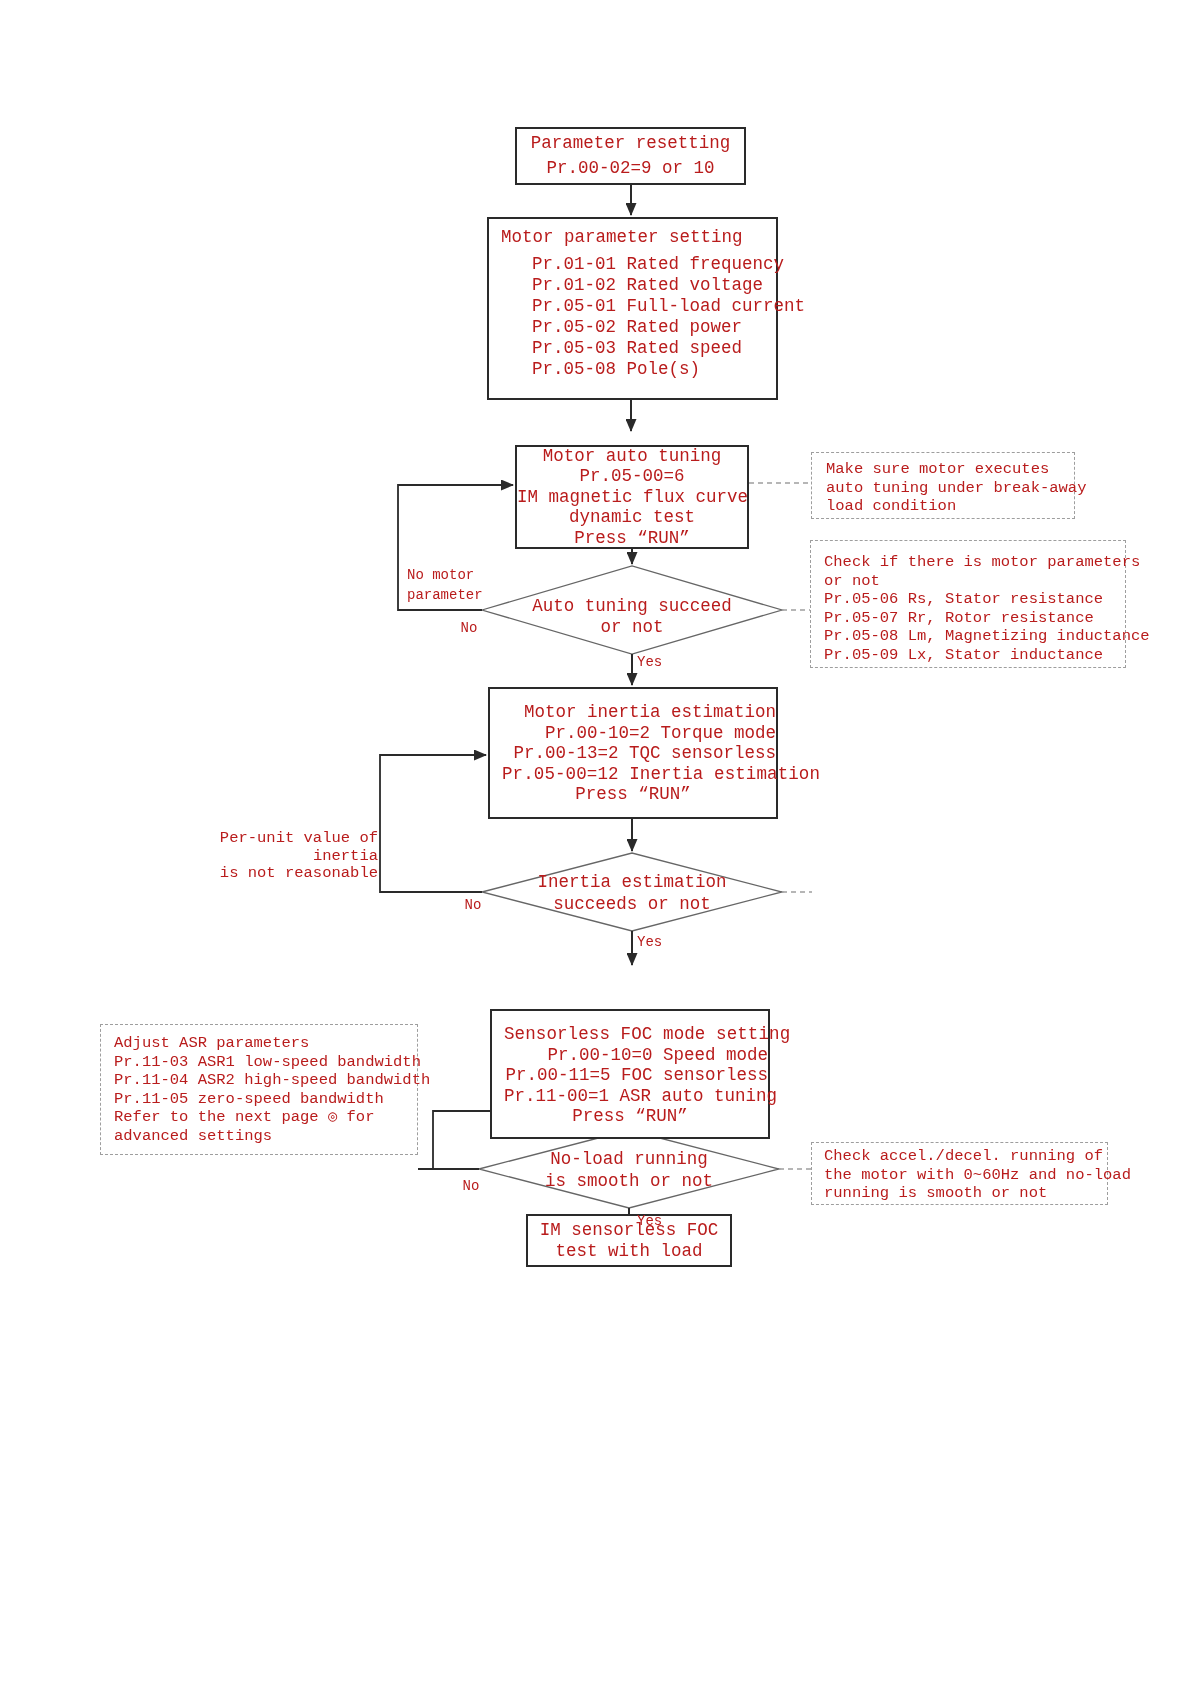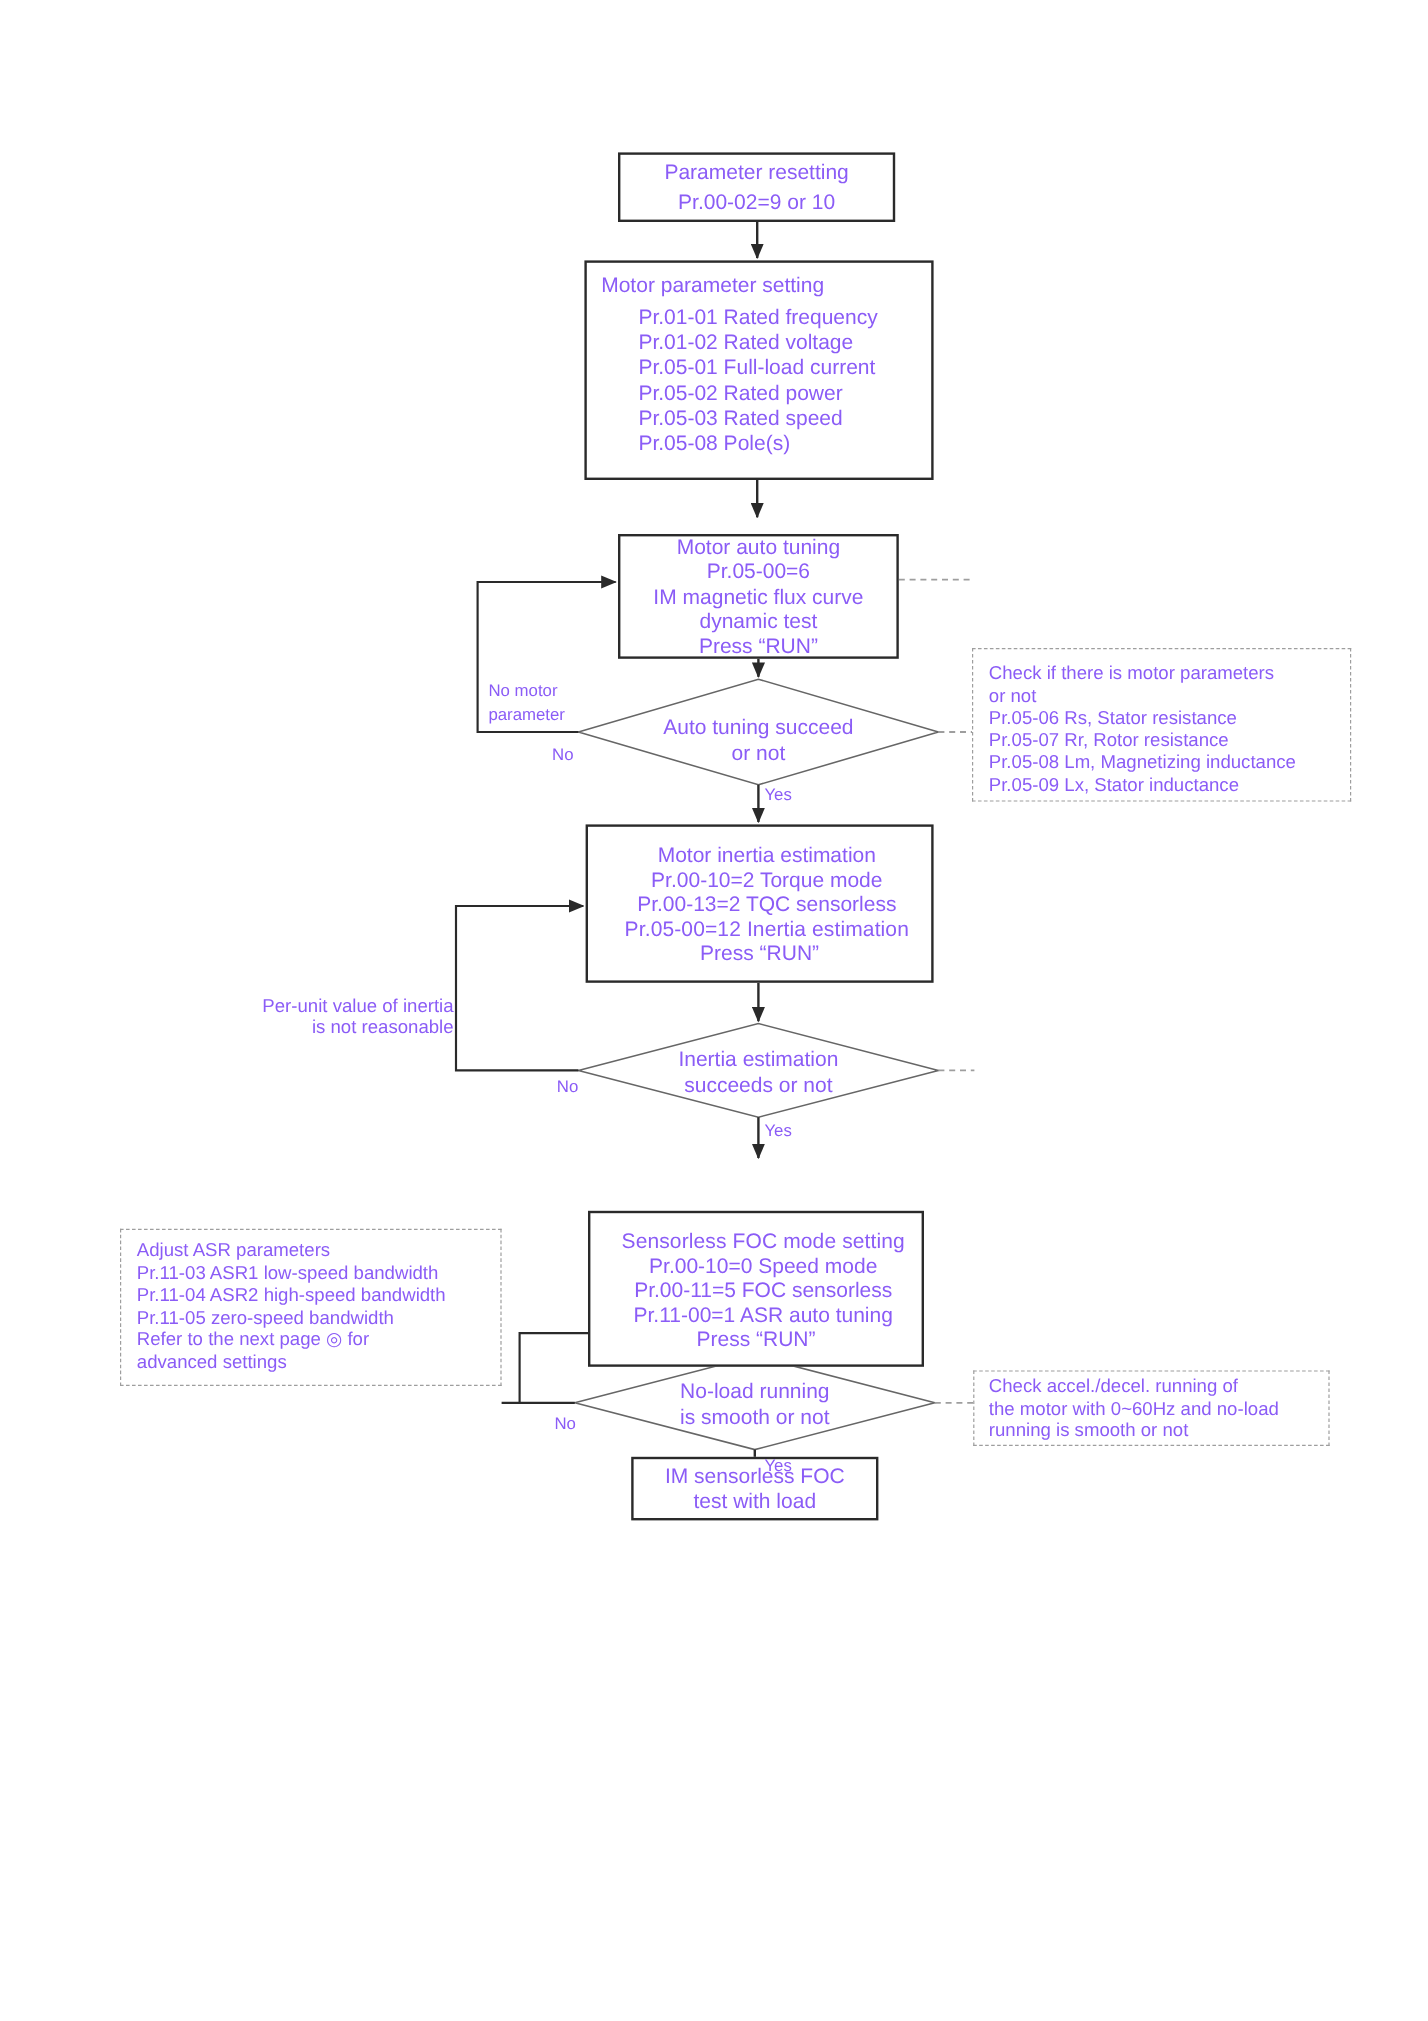--- a/index.html
+++ b/index.html
@@ -1,23 +1,23 @@
 <!DOCTYPE html>
 <html><head>
 <meta charset="utf-8">
 <style>
   html,body{margin:0;padding:0;background:#fff;}
   .stage{position:relative;width:1190px;height:1562px;background:#ffffff;overflow:hidden;
-         font-family:Liberation Sans, sans-serif;color:#8b5cf6;}
+         font-family:Liberation Mono, monospace;color:#b91c1c;}
   .layer{position:absolute;left:0;top:0;}
   .box{position:absolute;border:2px solid #2a2a2a;background:#fff;box-sizing:border-box;
        font-size:17.5px;line-height:20.5px;}
   .box.vcenter{display:flex;flex-direction:column;justify-content:center;text-align:center;}
   .ln{white-space:nowrap;}
-  .ln.left{text-align:center;padding-left:12px;}
+  .ln.left{text-align:right;padding-left:12px;}
   .ln.center{text-align:center;}
   .dtext{position:absolute;text-align:center;font-size:17.5px;line-height:20.5px;}
   .note{position:absolute;border:1.5px dashed #9e9e9e;background:#fff;box-sizing:border-box;
         font-size:15.5px;line-height:18.5px;}
   .lbl{position:absolute;font-size:14px;line-height:20px;}
   .lbl.small{font-size:15.5px;line-height:17.5px;}
   .tight{letter-spacing:0.1px;}
 </style>
 </head>
 <body>
@@ -109,20 +109,25 @@
   <div class="dtext" style="left:504px;top:1149px;width:250px;line-height:21.5px;">
     <div class="ln">No-load running</div>
     <div class="ln">is smooth or not</div>
   </div>
 
   <div class="box vcenter" style="left:526px;top:1214px;width:206px;height:53px;line-height:21px;">
     <div class="ln">IM sensorless FOC</div>
     <div class="ln">test with load</div>
   </div>
 
+  <div class="note" style="left:811px;top:452px;width:264px;height:67px;padding:7px 0 0 14px;">
+    <div class="ln">Make sure motor executes</div>
+    <div class="ln">auto tuning under break-away</div>
+    <div class="ln">load condition</div>
+  </div>
 
   <div class="note" style="left:810px;top:540px;width:316px;height:128px;padding:12px 0 0 13px;">
     <div class="ln">Check if there is motor parameters</div>
     <div class="ln">or not</div>
     <div class="ln">Pr.05-06 Rs, Stator resistance</div>
     <div class="ln">Pr.05-07 Rr, Rotor resistance</div>
     <div class="ln">Pr.05-08 Lm, Magnetizing inductance</div>
     <div class="ln">Pr.05-09 Lx, Stator inductance</div>
   </div>
 

